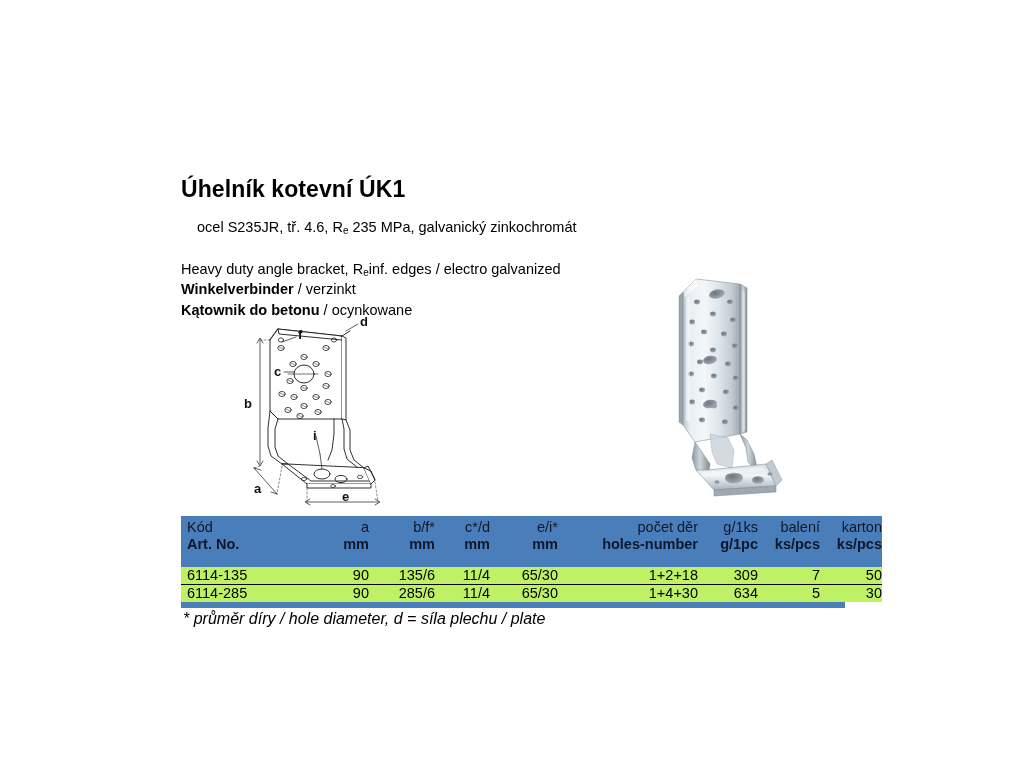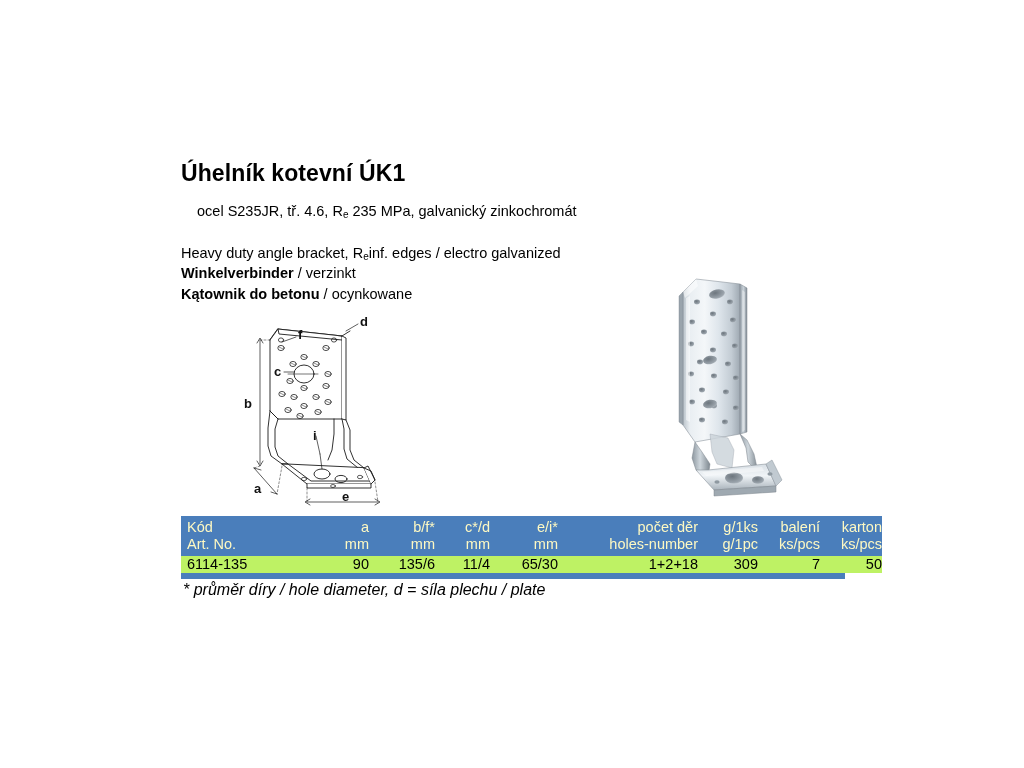--- a/index.html
+++ b/index.html
@@ -13,21 +13,21 @@
     position: relative;
     overflow: hidden;
     font-family: "Liberation Sans", sans-serif;
     color: #000000;
   }
 
   
   .sheet {
     position: absolute;
     left: 181px;
-    top: 160px;
+    top: 176px;
     width: 680px;
   }
   .product-title {
     font-size: 23px;
     font-weight: bold;
     letter-spacing: 0.1px;
     line-height: 1.15;
     margin: 0 0 3px 0;
     white-space: nowrap;
   }
@@ -93,33 +93,33 @@
   }
   table.spec-table th,
   table.spec-table td {
     padding: 0;
     font-size: 14.5px;
     line-height: 17px;
     height: 17px;
   }
   thead tr { background: #4a7ebb; }
   thead th {
-    color: #fef9c3;
+    color: #0f172a;
     font-weight: normal;
     text-align: right;
     padding-right: 4px;
     white-space: nowrap;
   }
   thead th.col-code {
     text-align: left;
     padding-left: 6px;
     padding-right: 0;
   }
   thead tr.hdr-top th { padding-top: 3px; }
-  thead tr.hdr-bot th { padding-bottom: 3px; }
+  thead tr.hdr-bot th { padding-bottom: 14px; font-weight: bold; }
 
   tbody td {
     text-align: right;
     padding-right: 4px;
     white-space: nowrap;
     height: 21px;
     line-height: 21px;
     font-size: 15.5px;
     border-bottom: 1.6px solid #000000;
     background: #bef264;
@@ -405,17 +405,28 @@
         <td class="col-code">6114-135</td>
         <td>90</td>
         <td>135/6</td>
         <td>11/4</td>
         <td>65/30</td>
         <td>1+2+18</td>
         <td>309</td>
         <td>7</td>
         <td>50</td>
       </tr>
+      <tr>
+        <td class="col-code">6114-285</td>
+        <td>90</td>
+        <td>285/6</td>
+        <td>11/4</td>
+        <td>65/30</td>
+        <td>1+4+30</td>
+        <td>634</td>
+        <td>5</td>
+        <td>30</td>
+      </tr>
     </tbody>
   </table>
   <div class="table-bottom-bar"></div>
   <div class="table-note">* průměr díry / hole diameter, d = síla plechu / plate</div>
 </div>
 
 </body></html>

